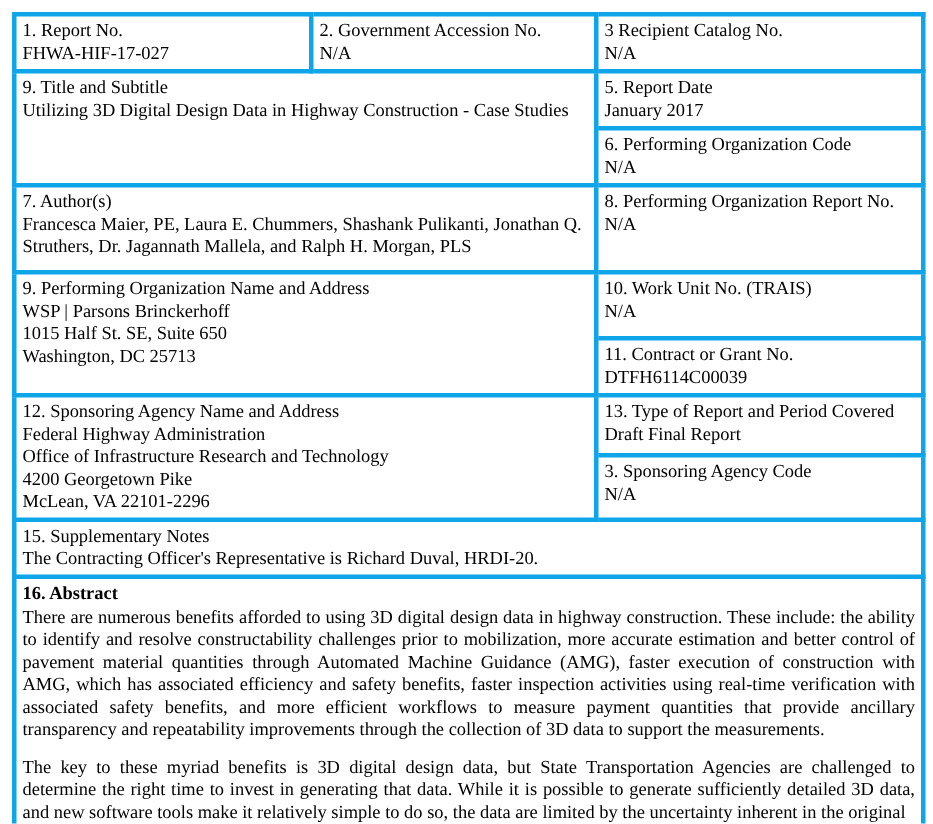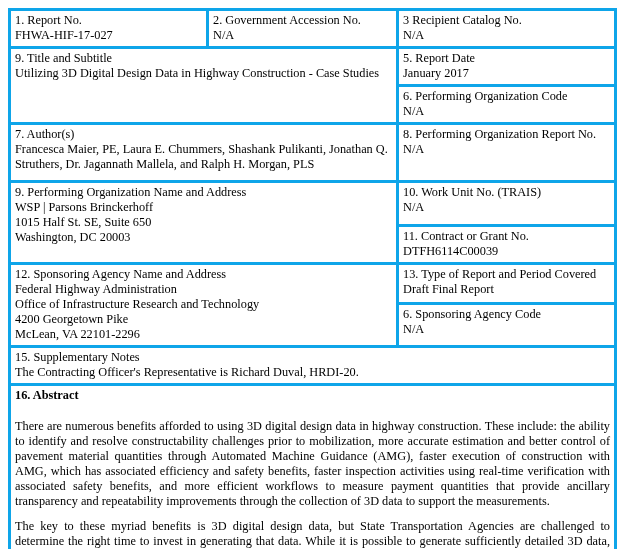--- a/index.html
+++ b/index.html
@@ -44,21 +44,21 @@
     display: block;
   }
   .val {
     display: block;
   }
   .abstract-cell p {
     margin: 0 0 10px 0;
     text-align: justify;
   }
   .abstract-cell p.first {
-    margin-top: 16px;
+    margin-top: 1px;
   }
   .abstract-label {
     display: block;
     margin-bottom: 0px;
     font-weight: bold;
   }
   .clipbottom {
     overflow: hidden;
   }
 </style>
@@ -117,21 +117,21 @@
           <span class="lbl">8. Performing Organization Report No.</span>
           <span class="val">N/A</span>
         </td>
       </tr>
 
       <tr>
         <td colspan="2" rowspan="2" style="height:62px">
           <span class="lbl">9. Performing Organization Name and Address</span>
           <span class="val">WSP | Parsons Brinckerhoff</span>
           <span class="val">1015 Half St. SE, Suite 650</span>
-          <span class="val">Washington, DC 20003</span>
+          <span class="val">Washington, DC 25713</span>
         </td>
         <td style="height:36px">
           <span class="lbl">10. Work Unit No. (TRAIS)</span>
           <span class="val">N/A</span>
         </td>
       </tr>
 
       <tr>
         <td>
           <span class="lbl">11. Contract or Grant No.</span>
@@ -148,21 +148,21 @@
           <span class="val">McLean, VA 22101-2296</span>
         </td>
         <td style="height:32px">
           <span class="lbl">13. Type of Report and Period Covered</span>
           <span class="val">Draft Final Report</span>
         </td>
       </tr>
 
       <tr>
         <td>
-          <span class="lbl">6. Sponsoring Agency Code</span>
+          <span class="lbl">3. Sponsoring Agency Code</span>
           <span class="val">N/A</span>
         </td>
       </tr>
 
       <tr>
         <td colspan="3">
           <span class="lbl">15. Supplementary Notes</span>
           <span class="val">The Contracting Officer's Representative is Richard Duval, HRDI-20.</span>
         </td>
       </tr>

